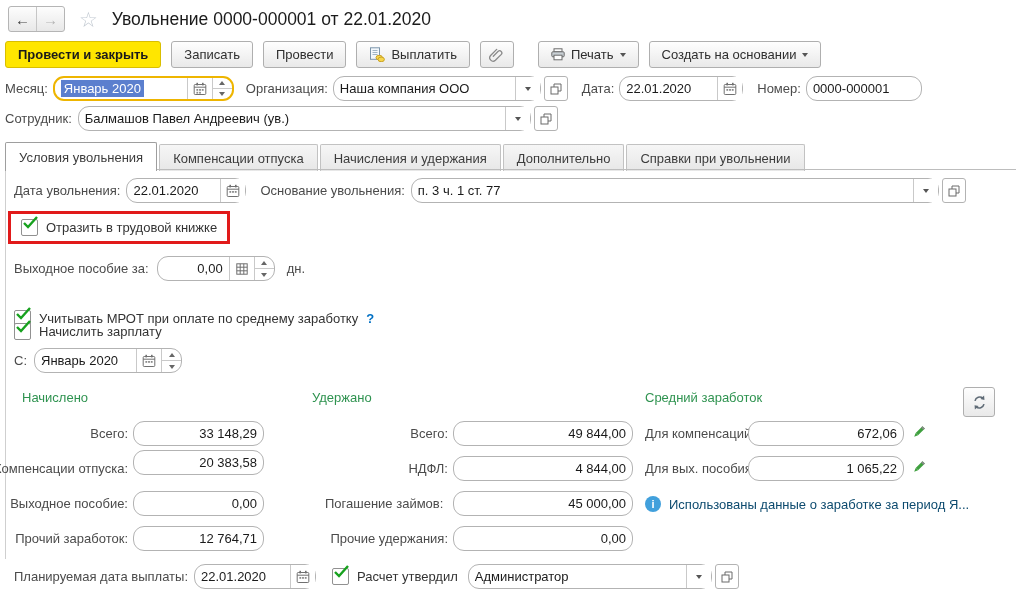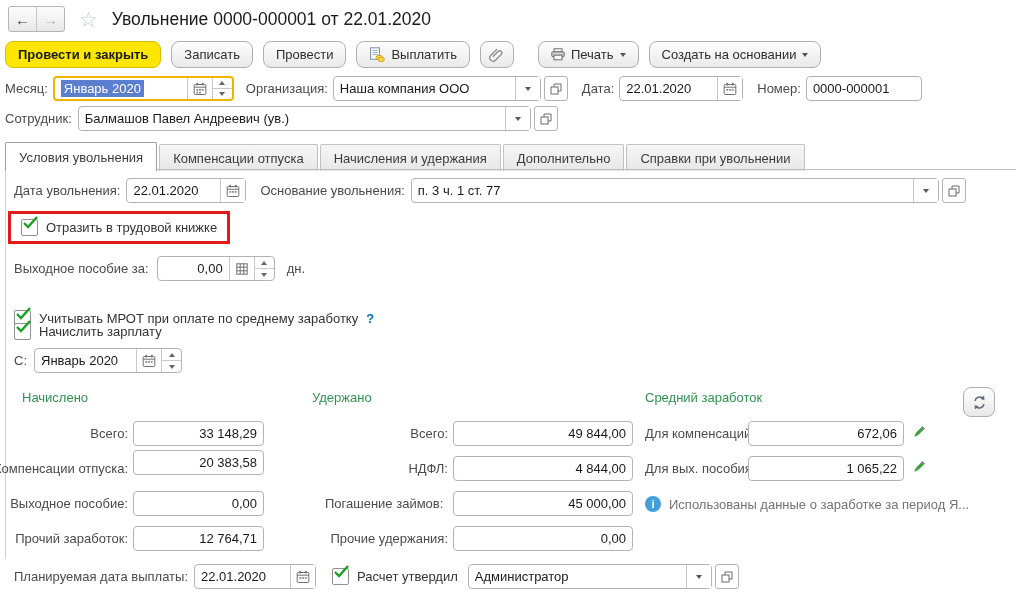--- a/index.html
+++ b/index.html
@@ -1,33 +1,33 @@
 <!DOCTYPE html>
 <html><head>
 <meta charset="utf-8">
 <style>
   html,body{margin:0;padding:0;background:#fff;}
   body{width:1016px;height:603px;position:relative;font-family:"Liberation Sans","DejaVu Sans",sans-serif;font-size:13px;color:#333;overflow:hidden;}
   .abs{position:absolute;}
   
   .btn{display:inline-flex;align-items:center;justify-content:center;gap:6px;height:27px;padding:0 12px;
-       background:linear-gradient(#fefefe,#e9e9e9);border:1px solid #afafaf;border-radius:8px;color:#2e2e2e;
+       background:linear-gradient(#fefefe,#e9e9e9);border:1px solid #afafaf;border-radius:3px;color:#2e2e2e;
        font-size:13px;cursor:pointer;box-sizing:border-box;white-space:nowrap;}
   .btn.primary{background:#ffe600;border-color:#d9be00;font-weight:bold;color:#1a1a1a;}
   .btn.iconbtn{width:34px;padding:0;}
   .caret{width:0;height:0;border-left:3.5px solid transparent;border-right:3.5px solid transparent;border-top:4px solid #555;display:inline-block;}
   .navgroup{display:inline-flex;border:1px solid #b5b5b5;border-radius:3px;overflow:hidden;background:linear-gradient(#fdfdfd,#e8e8e8);}
   .navgroup .nav{width:27px;height:24px;display:flex;align-items:center;justify-content:center;font-size:15px;font-weight:bold;cursor:pointer;}
   .navgroup .nav+.nav{border-left:1px solid #c6c6c6;}
   .nav.back{color:#3f3f3f;} .nav.fwd{color:#b5b5b5;}
   .star{font-size:21px;color:#c3cad2;line-height:1;}
   .pagetitle{font-size:17.5px;color:#1b1b1b;}
   
   .lbl{color:#4b4b4b;white-space:nowrap;}
-  .fg{display:inline-flex;align-items:stretch;height:25px;border:1px solid #b3b3b3;border-radius:4px;background:#fff;box-sizing:border-box;}
+  .fg{display:inline-flex;align-items:stretch;height:25px;border:1px solid #b3b3b3;border-radius:11px;background:#fff;box-sizing:border-box;}
   .fg.focused{border:2px solid #eeb500;}
   .fg .txt{padding:0 6px;display:flex;align-items:center;color:#1a1a1a;overflow:hidden;white-space:nowrap;}
   .fg .txt.num{justify-content:flex-end;}
   .fg .fbtn{width:24px;border-left:1px solid #c9c9c9;display:flex;align-items:center;justify-content:center;background:#fff;cursor:pointer;flex:none;}
   .fg .spin{width:19px;display:flex;flex-direction:column;border-left:1px solid #c9c9c9;flex:none;}
   .spin .sp{flex:1;display:flex;align-items:center;justify-content:center;cursor:pointer;}
   .spin .sp+.sp{border-top:1px solid #c9c9c9;}
   .tri-up{width:0;height:0;border-left:3px solid transparent;border-right:3px solid transparent;border-bottom:4px solid #666;}
   .tri-dn{width:0;height:0;border-left:3px solid transparent;border-right:3px solid transparent;border-top:4px solid #666;}
   .openbtn{width:24px;height:25px;border:1px solid #b3b3b3;border-radius:3px;background:#fff;display:inline-flex;align-items:center;justify-content:center;cursor:pointer;box-sizing:border-box;margin-left:3px;}
@@ -39,21 +39,21 @@
   .cbl{color:#333;}
   
   .tabstrip{display:flex;align-items:flex-end;}
   .tab{height:26px;display:flex;align-items:center;padding:0 13px;background:linear-gradient(#f6f6f6,#e7e7e7);
        border:1px solid #c2c2c2;border-bottom:none;border-radius:2px 2px 0 0;margin-right:2px;color:#3c3c3c;cursor:pointer;white-space:nowrap;}
   .tab.active{height:28px;background:#fff;border-color:#9e9e9e;z-index:3;position:relative;}
   .panel{border-left:1px solid #cfcfcf;border-top:1px solid #bdbdbd;}
   .green{color:#2f9350;}
   .qlink{color:#0070c4;font-weight:bold;cursor:pointer;}
   .info-ico{width:16px;height:16px;border-radius:50%;background:#41a0dc;color:#fff;display:inline-flex;align-items:center;justify-content:center;font-weight:bold;font-size:11px;flex:none;}
-  .note{color:#737373;}
+  .note{color:#0c4a6e;}
   .redbox{border:3px solid #e11a1a;display:inline-flex;align-items:center;padding:5px 10px;}
   .pencil{cursor:pointer;display:inline-flex;}
   .refreshbtn{width:32px;height:30px;}
 </style>
 </head>
 <body>
 
 <div class="abs" style="left:8px;top:6px;display:flex;align-items:center;gap:14px;">
   <span class="navgroup">
     <span class="nav back">←</span>

